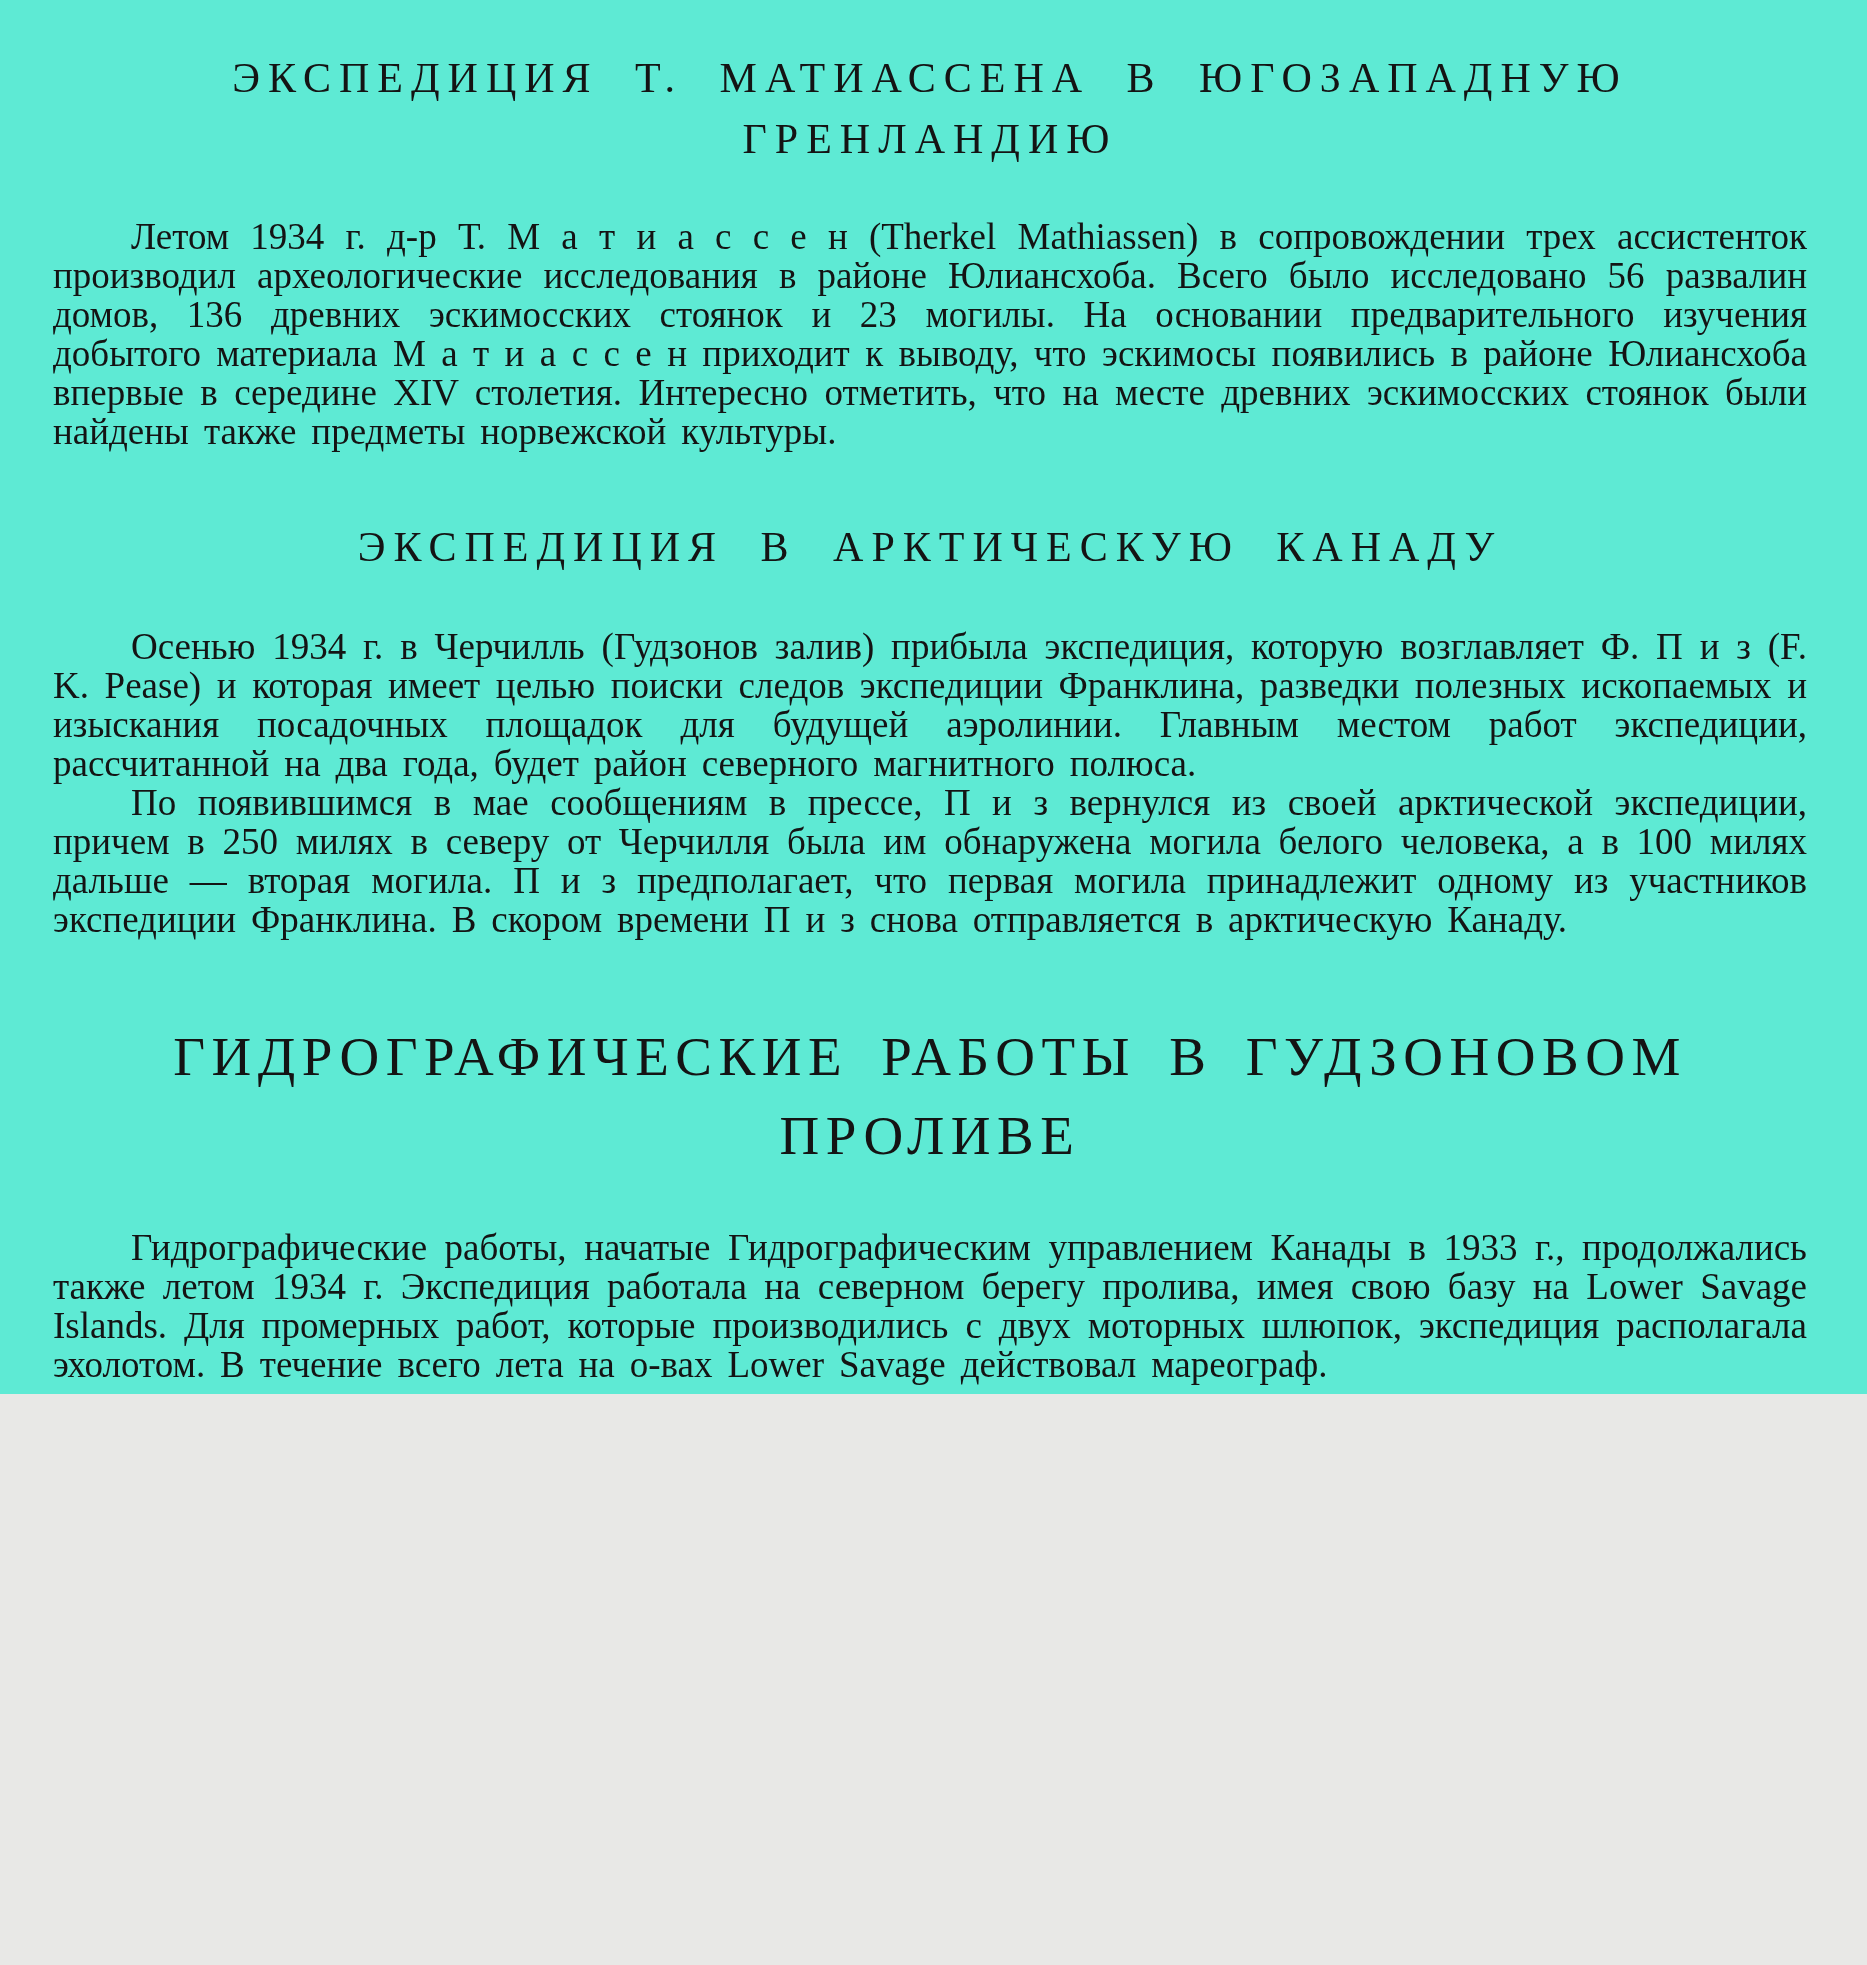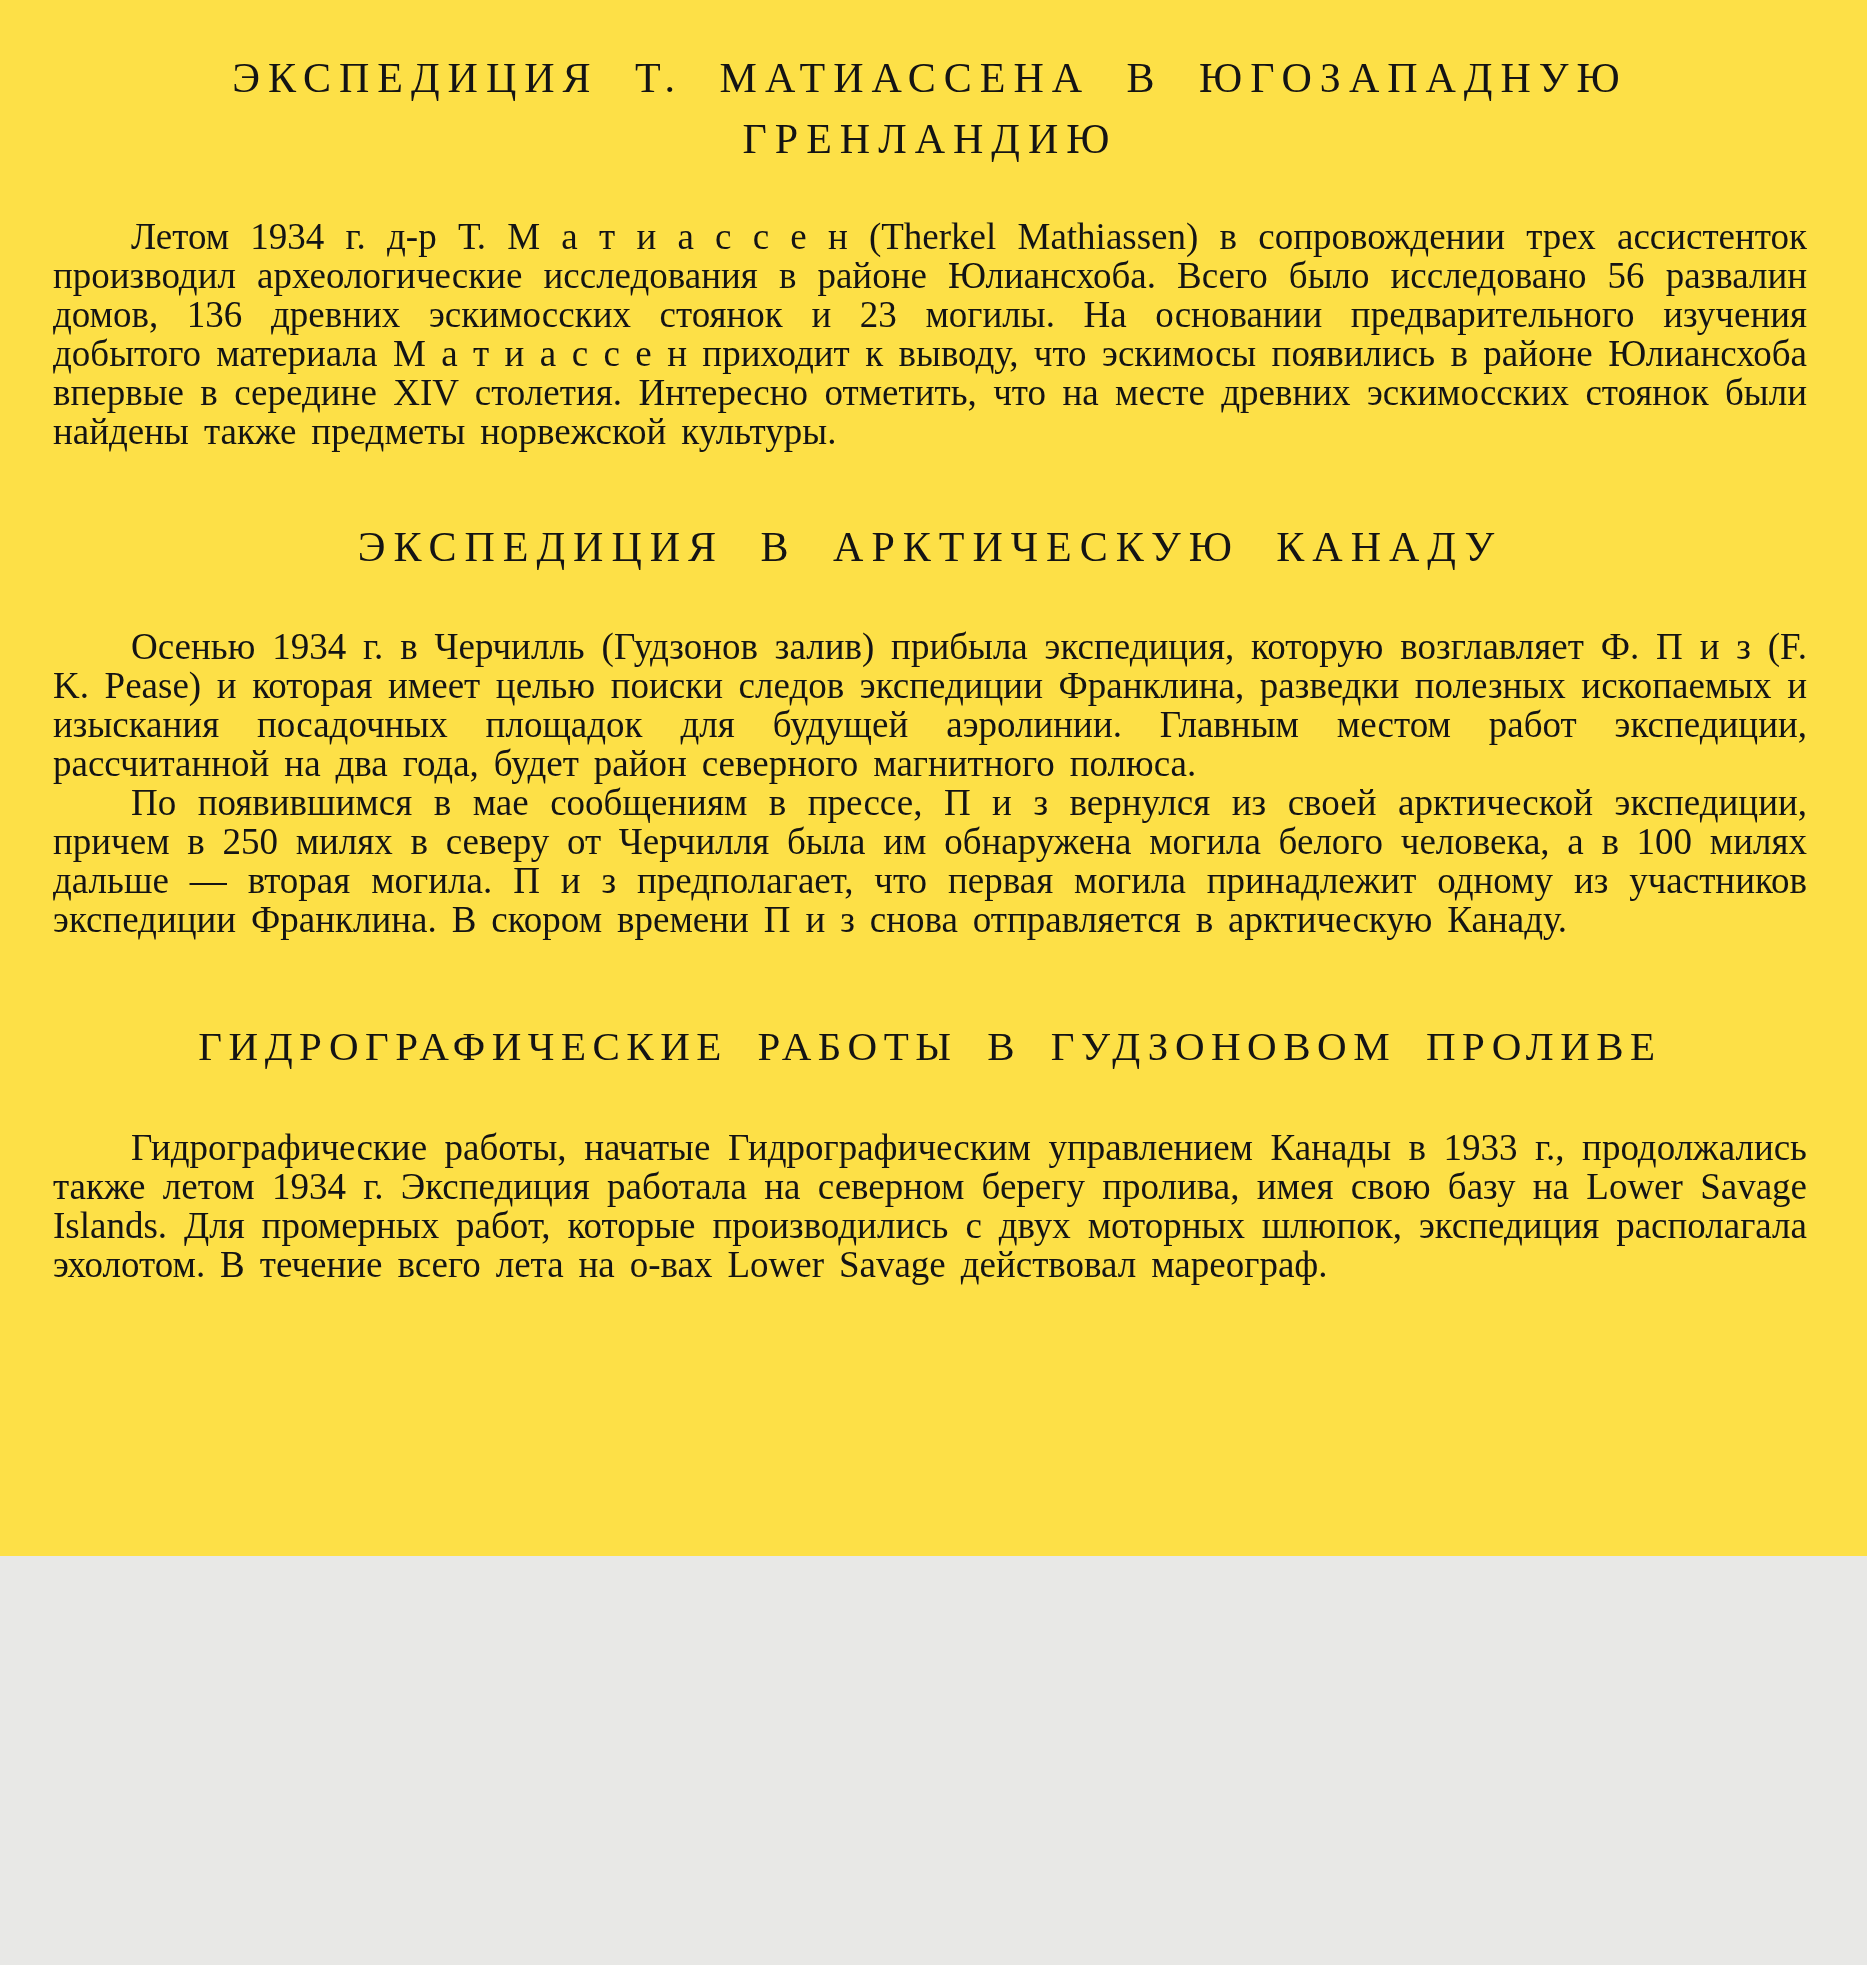--- a/index.html
+++ b/index.html
@@ -3,43 +3,43 @@
 <meta charset="utf-8">
 <style>
   html, body {
     margin: 0;
     padding: 0;
     background: #e8e8e6;
   }
   .page {
     position: relative;
     width: 1867px;
-    height: 1556px;
+    height: 1394px;
     margin: 0 auto;
-    background: #fde047;
+    background: #5eead4;
     color: #141414;
     font-family: "Liberation Serif", "DejaVu Serif", serif;
     box-sizing: border-box;
     padding: 32px 60px 0 53px;
     overflow: hidden;
   }
   .article-title {
     font-size: 42px;
     font-weight: 400;
     text-align: center;
     letter-spacing: 8px;
     word-spacing: 18px;
     line-height: 1.45;
     margin: 16px auto 47px;
     max-width: 1588px;
   }
   .article-title.narrowspace {
     letter-spacing: 6.5px;
     word-spacing: 13px;
-    font-size: 41px;
+    font-size: 55px;
     max-width: none;
   }
   .title-second {
     margin: 66px auto 49px;
   }
   .title-third {
     margin: 78px auto 52px;
   }
   .body-par {
     font-size: 37px;

